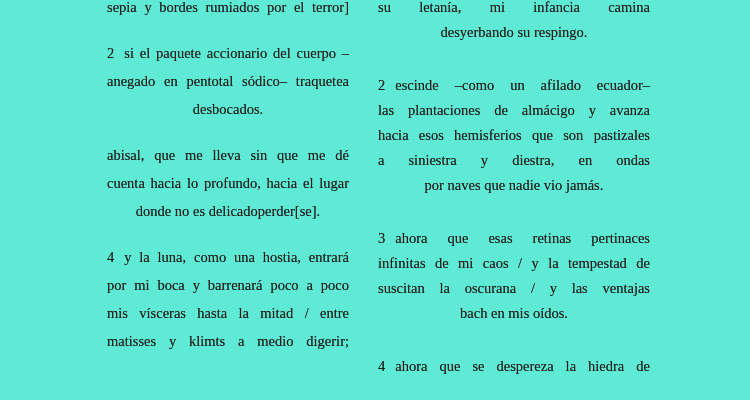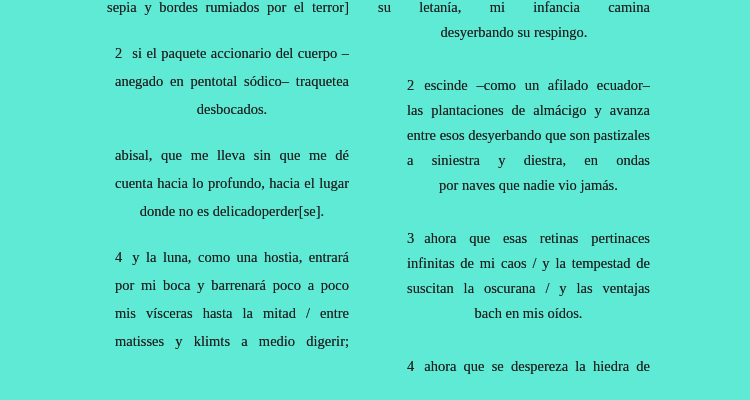--- a/index.html
+++ b/index.html
@@ -34,22 +34,22 @@
     line-height: 28px;
   }
   .column-right {
     left: 378px;
     top: -5px;
     width: 272px;
     font-size: 14.5px;
     line-height: 25px;
   }
   .para { margin: 0; }
-  .column-left  .para + .para { margin-top: 18px; margin-left: 8px; }
-  .column-right .para + .para { margin-top: 28px; margin-left: 29px; }
+  .column-left  .para + .para { margin-top: 18px; }
+  .column-right .para + .para { margin-top: 28px; }
   .line {
     white-space: normal;
     overflow: hidden;
     text-align: center;
   }
   
   .line.j {
     text-align: justify;
     text-align-last: justify;
   }
@@ -98,21 +98,21 @@
     <div class="para">
       <div class="line j">su letanía, mi infancia camina</div>
       <div class="line">desyerbando su respingo.</div>
     </div>
 
     <div class="para">
       <div class="line j">
         <span class="pnum">2</span><span>escinde –como un afilado ecuador–</span>
       </div>
       <div class="line j">las plantaciones de almácigo y avanza</div>
-      <div class="line j">entre esos desyerbando que son pastizales</div>
+      <div class="line j">hacia esos hemisferios que son pastizales</div>
       <div class="line j">a siniestra y diestra, en ondas</div>
       <div class="line">por naves que nadie vio jamás.</div>
     </div>
 
     <div class="para">
       <div class="line j">
         <span class="pnum">3</span><span>ahora que esas retinas pertinaces</span>
       </div>
       <div class="line j">infinitas de mi caos / y la tempestad de</div>
       <div class="line j">suscitan la oscurana / y las ventajas</div>

